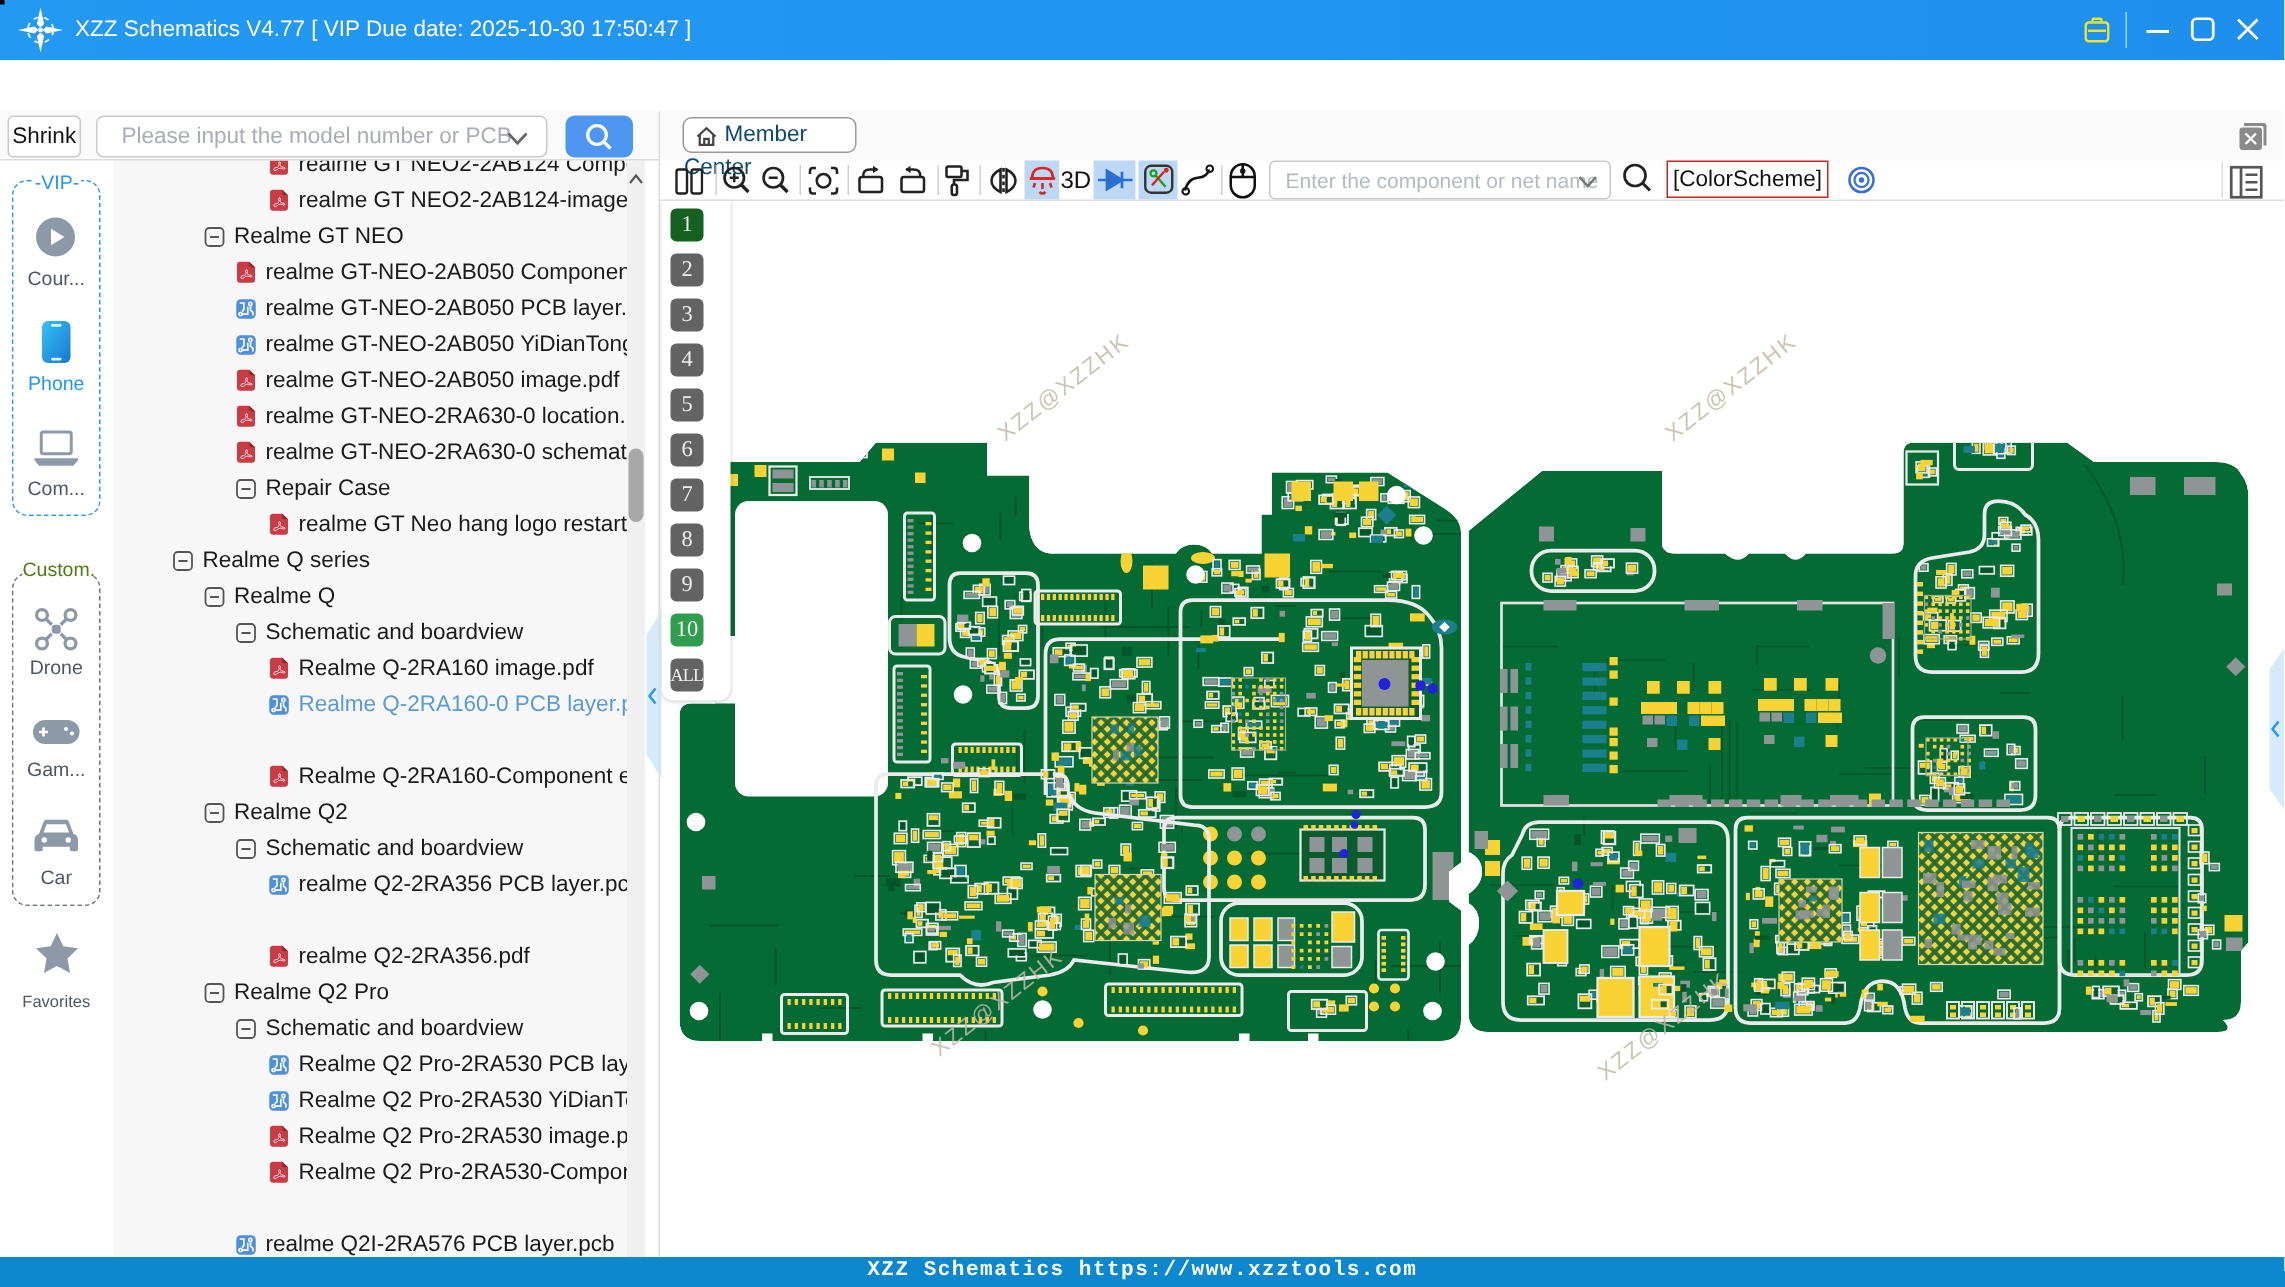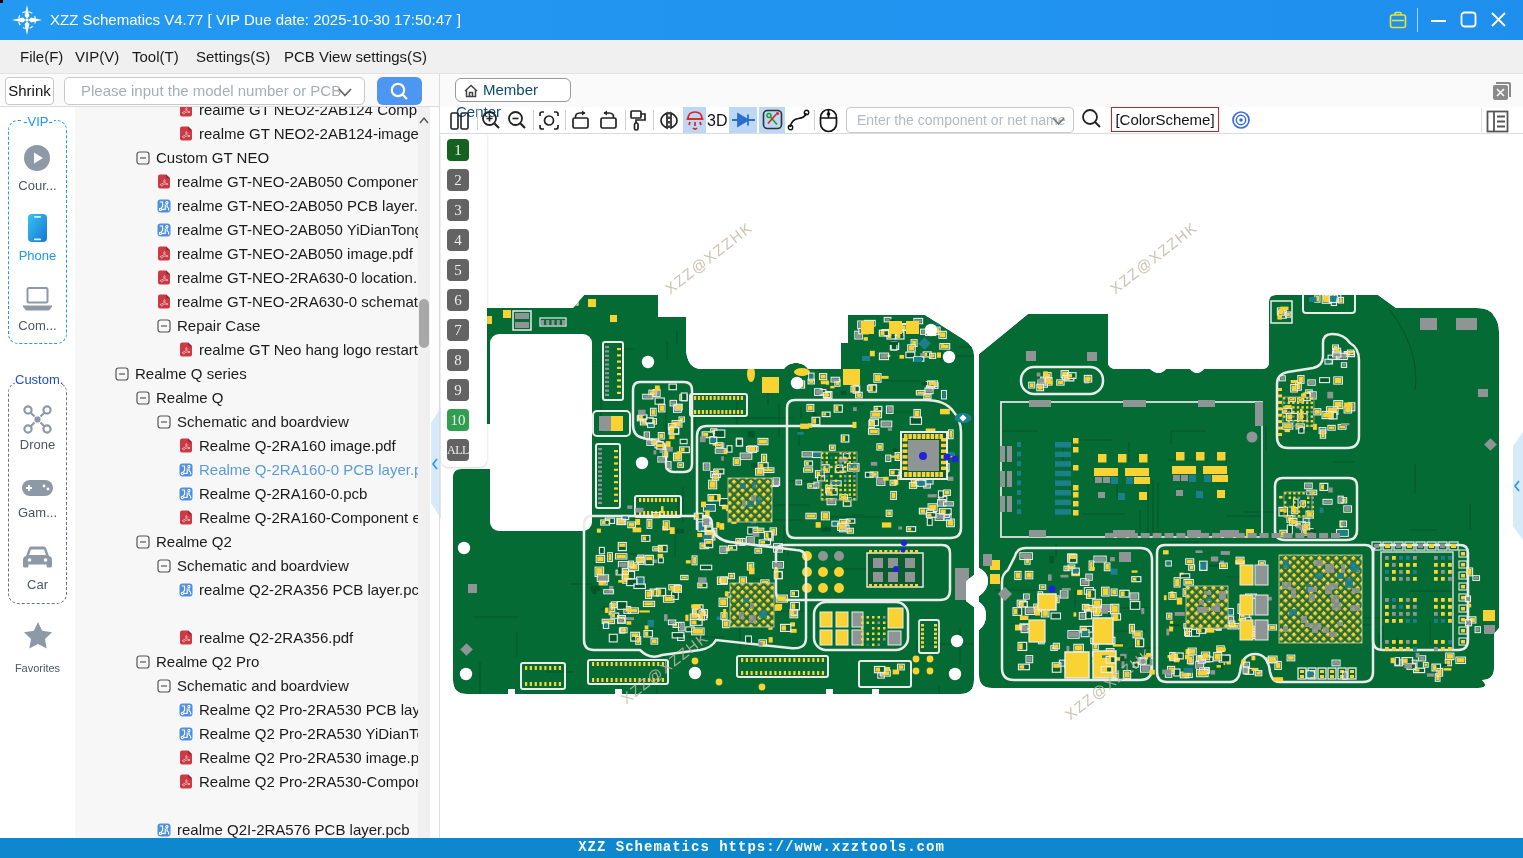--- a/index.html
+++ b/index.html
@@ -2625,27 +2625,20 @@
       </svg>
   <svg class="icon" style="left:1460px;top:11px" width="17" height="17" fill="none" stroke="#fff" stroke-width="1.8">
         <rect x="1.5" y="1.5" width="14" height="14" rx="3"></rect>
       </svg>
   <svg class="icon" style="left:1490px;top:11px" width="17" height="17" stroke="#fff" stroke-width="1.8">
         <path d="M2 2 L15 15 M15 2 L2 15"></path>
       </svg>
   <div class="abs" style="left:0;top:0;width:3px;height:3px;background:#000"></div>
 </div>
 
-<div class="abs" id="menu">
-  <span style="left:20px">File(F)</span>
-  <span style="left:75px">VIP(V)</span>
-  <span style="left:132px">Tool(T)</span>
-  <span style="left:196px">Settings(S)</span>
-  <span style="left:284px">PCB View settings(S)</span>
-</div>
 
 <div class="abs" id="strip">
   <div class="btn" id="shrink">Shrink</div>
   <div class="btn" id="searchbox">Please input the model number or PCB
     <svg class="icon" style="right:12px;top:10px;position:absolute" width="14" height="9">
           <path d="M1 1 L7 7.5 L13 1" stroke="#666" stroke-width="1.8" fill="none"></path>
         </svg>
   </div>
   <div class="btn" id="bluebtn">
     <svg style="position:absolute;left:12px;top:4px" width="21" height="21" fill="none" stroke="#fff" stroke-width="2.2">
@@ -2799,21 +2792,21 @@
     </svg>
 <div class="sidelab" style="left:0;top:248px;color:#2196f3">Phone</div>
 <svg class="icon" style="left:23px;top:286px" width="29" height="26" viewBox="0 0 29 26">
       <g fill="none" stroke="#8e99a8" stroke-width="2">
         <rect x="4.5" y="2" width="20" height="14.5" rx="1.5"></rect>
         <path d="M1 20.5 H28 L25.5 23.5 H3.5 Z" fill="#8e99a8"></path>
       </g>
     </svg>
 <div class="sidelab" style="left:0;top:318px">Com...</div>
 <div class="abs" style="left:8px;top:382px;width:59px;height:222px;border:1.5px dashed #6b7280;border-radius:10px"></div>
-<div class="abs" style="left:15px;top:372px;width:46px;height:16px;background:#fff;color:#1d4ed8;font-size:13px;text-align:center">Custom.</div>
+<div class="abs" style="left:15px;top:372px;width:46px;height:16px;background:#fff;color:#4d7c0f;font-size:13px;text-align:center">Custom.</div>
 <svg class="icon" style="left:22px;top:404px" width="31" height="31" viewBox="0 0 31 31">
       <g fill="none" stroke="#8e99a8" stroke-width="2.2">
         <circle cx="6" cy="6" r="3.6"></circle>
         <circle cx="25" cy="6" r="3.6"></circle>
         <circle cx="6" cy="25" r="3.6"></circle>
         <circle cx="25" cy="25" r="3.6"></circle>
         <path d="M8.5 8.5 L12.5 12.5 M22.5 8.5 L18.5 12.5 M8.5 22.5 L12.5 18.5 M22.5 22.5 L18.5 18.5"></path>
       </g>
       <rect x="12.5" y="12.5" width="6" height="6" rx="2" fill="#8e99a8"></rect>
     </svg>
@@ -2852,21 +2845,21 @@
             <path d="M9.2 .5 L13 4.2 L10.2 4.2 Q9.2 4.2 9.2 3.2 Z" fill="#8d2930"></path>
             <path d="M3.6 11.2 Q3.1 10.5 4.0 10.1 Q5.0 9.7 6.0 9.6 Q6.6 8.9 7.1 8.1 Q6.8 7.2 6.8 6.5 Q6.9 5.6 7.6 5.8 Q8.2 6.1 7.9 7.0 L7.7 7.9 Q8.2 8.8 8.9 9.4 Q10.0 9.3 10.6 9.6 Q11.3 10.0 10.8 10.5 Q10.3 10.9 9.0 10.3 L8.3 10.0 Q7.3 10.2 6.5 10.4 Q5.9 11.2 5.2 11.6 Q4.1 12.0 3.6 11.2 Z" fill="none" stroke="#fff" stroke-width=".55"></path>
           </svg></span>
         <span class="ttx" style="left:124px">realme GT NEO2-2AB124-image.p</span>
       </div>
 <div class="trow" style="top:39px">
         <span class="fic" style="left:61px;top:5px"><svg width="14" height="14" viewBox="0 0 14 14">
             <rect x="1" y="1" width="12" height="12" rx="2.5" fill="#f7f7f7" stroke="#555" stroke-width="1.2"></rect>
             <line x1="4" y1="7" x2="10" y2="7" stroke="#555" stroke-width="1.2"></line>
           </svg></span>
-        <span class="ttx" style="left:81px">Custom GT NEO</span>
+        <span class="ttx" style="left:81px">Realme GT NEO</span>
       </div>
 <div class="trow" style="top:63px">
         <span class="fic" style="left:82px;top:4px"><svg width="14" height="15" viewBox="0 0 14 15">
             <path d="M1 2.5 Q1 .5 3 .5 L9.2 .5 L13 4.2 L13 12.5 Q13 14.5 11 14.5 L3 14.5 Q1 14.5 1 12.5 Z" fill="#ca3b45"></path>
             <path d="M9.2 .5 L13 4.2 L10.2 4.2 Q9.2 4.2 9.2 3.2 Z" fill="#8d2930"></path>
             <path d="M3.6 11.2 Q3.1 10.5 4.0 10.1 Q5.0 9.7 6.0 9.6 Q6.6 8.9 7.1 8.1 Q6.8 7.2 6.8 6.5 Q6.9 5.6 7.6 5.8 Q8.2 6.1 7.9 7.0 L7.7 7.9 Q8.2 8.8 8.9 9.4 Q10.0 9.3 10.6 9.6 Q11.3 10.0 10.8 10.5 Q10.3 10.9 9.0 10.3 L8.3 10.0 Q7.3 10.2 6.5 10.4 Q5.9 11.2 5.2 11.6 Q4.1 12.0 3.6 11.2 Z" fill="none" stroke="#fff" stroke-width=".55"></path>
           </svg></span>
         <span class="ttx" style="left:102px">realme GT-NEO-2AB050 Component</span>
       </div>
 <div class="trow" style="top:87px">
@@ -2968,33 +2961,20 @@
             <rect x="0.5" y="0.5" width="13" height="13" rx="3" fill="#4e8fe0"></rect>
             <g stroke="#fff" stroke-width="1.1" fill="none">
               <circle cx="3.4" cy="10.4" r="1.1"></circle>
               <circle cx="9.9" cy="3.6" r="1.1"></circle>
               <path d="M4.4 10.4 L8.2 10.4 L8.2 5.5"></path>
               <path d="M2.8 3 L5.6 3 L5.6 7.4 L4.2 8.8"></path>
               <path d="M10 4.7 L10 7.8 L11.6 9.2 L11.6 11.4"></path>
             </g>
           </svg></span>
         <span class="ttx" style="left:124px">Realme Q-2RA160-0 PCB layer.pc</span>
-      </div>
-<div class="trow" style="top:375px">
-        <span class="fic" style="left:104px;top:5px"><svg width="14" height="14" viewBox="0 0 14 14">
-            <rect x="0.5" y="0.5" width="13" height="13" rx="3" fill="#4e8fe0"></rect>
-            <g stroke="#fff" stroke-width="1.1" fill="none">
-              <circle cx="3.4" cy="10.4" r="1.1"></circle>
-              <circle cx="9.9" cy="3.6" r="1.1"></circle>
-              <path d="M4.4 10.4 L8.2 10.4 L8.2 5.5"></path>
-              <path d="M2.8 3 L5.6 3 L5.6 7.4 L4.2 8.8"></path>
-              <path d="M10 4.7 L10 7.8 L11.6 9.2 L11.6 11.4"></path>
-            </g>
-          </svg></span>
-        <span class="ttx" style="left:124px">Realme Q-2RA160-0.pcb</span>
       </div>
 <div class="trow" style="top:399px">
         <span class="fic" style="left:104px;top:4px"><svg width="14" height="15" viewBox="0 0 14 15">
             <path d="M1 2.5 Q1 .5 3 .5 L9.2 .5 L13 4.2 L13 12.5 Q13 14.5 11 14.5 L3 14.5 Q1 14.5 1 12.5 Z" fill="#ca3b45"></path>
             <path d="M9.2 .5 L13 4.2 L10.2 4.2 Q9.2 4.2 9.2 3.2 Z" fill="#8d2930"></path>
             <path d="M3.6 11.2 Q3.1 10.5 4.0 10.1 Q5.0 9.7 6.0 9.6 Q6.6 8.9 7.1 8.1 Q6.8 7.2 6.8 6.5 Q6.9 5.6 7.6 5.8 Q8.2 6.1 7.9 7.0 L7.7 7.9 Q8.2 8.8 8.9 9.4 Q10.0 9.3 10.6 9.6 Q11.3 10.0 10.8 10.5 Q10.3 10.9 9.0 10.3 L8.3 10.0 Q7.3 10.2 6.5 10.4 Q5.9 11.2 5.2 11.6 Q4.1 12.0 3.6 11.2 Z" fill="none" stroke="#fff" stroke-width=".55"></path>
           </svg></span>
         <span class="ttx" style="left:124px">Realme Q-2RA160-Component ex</span>
       </div>
 <div class="trow" style="top:423px">

